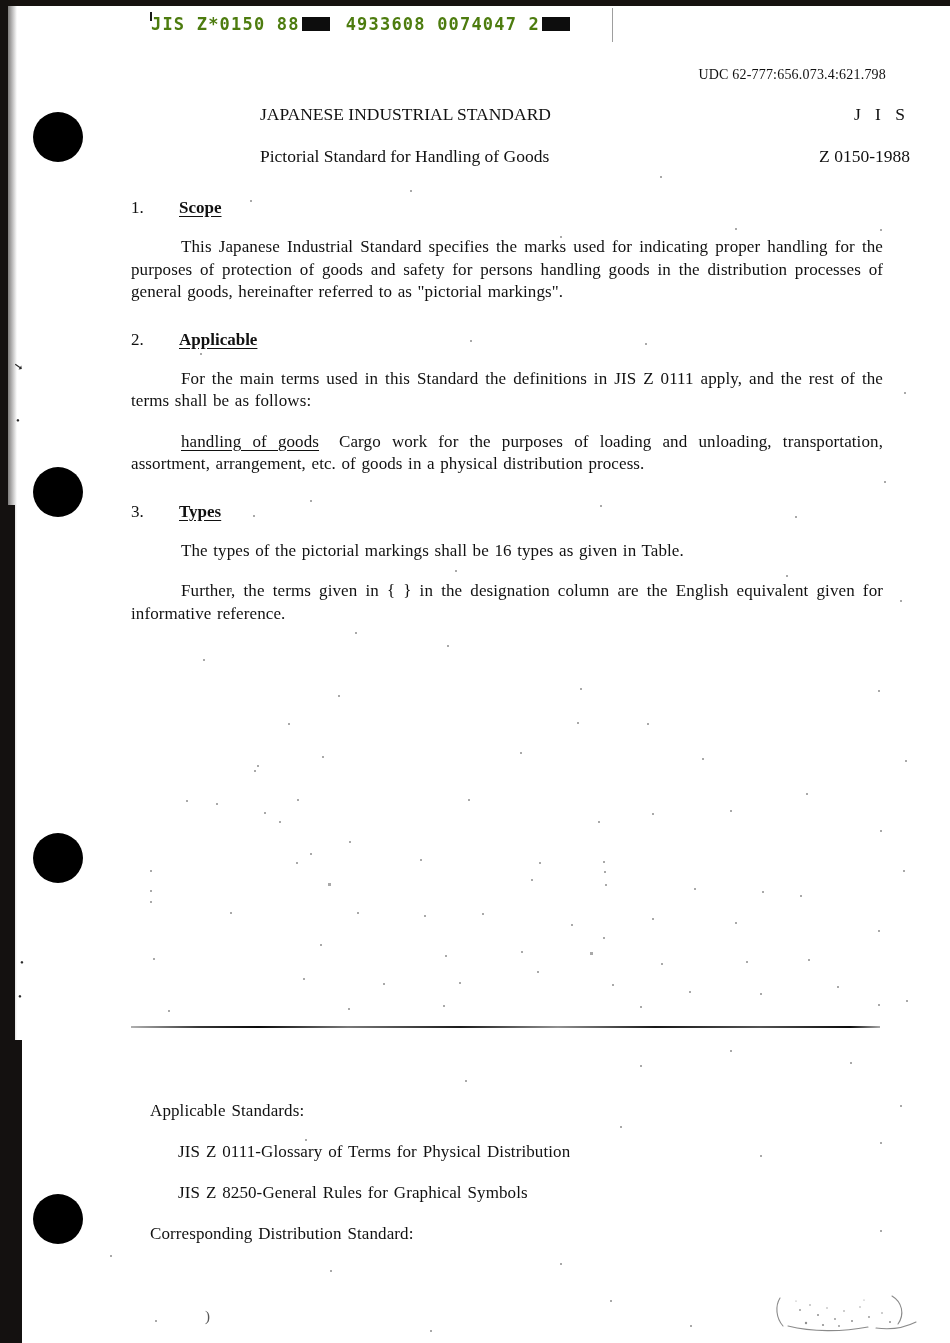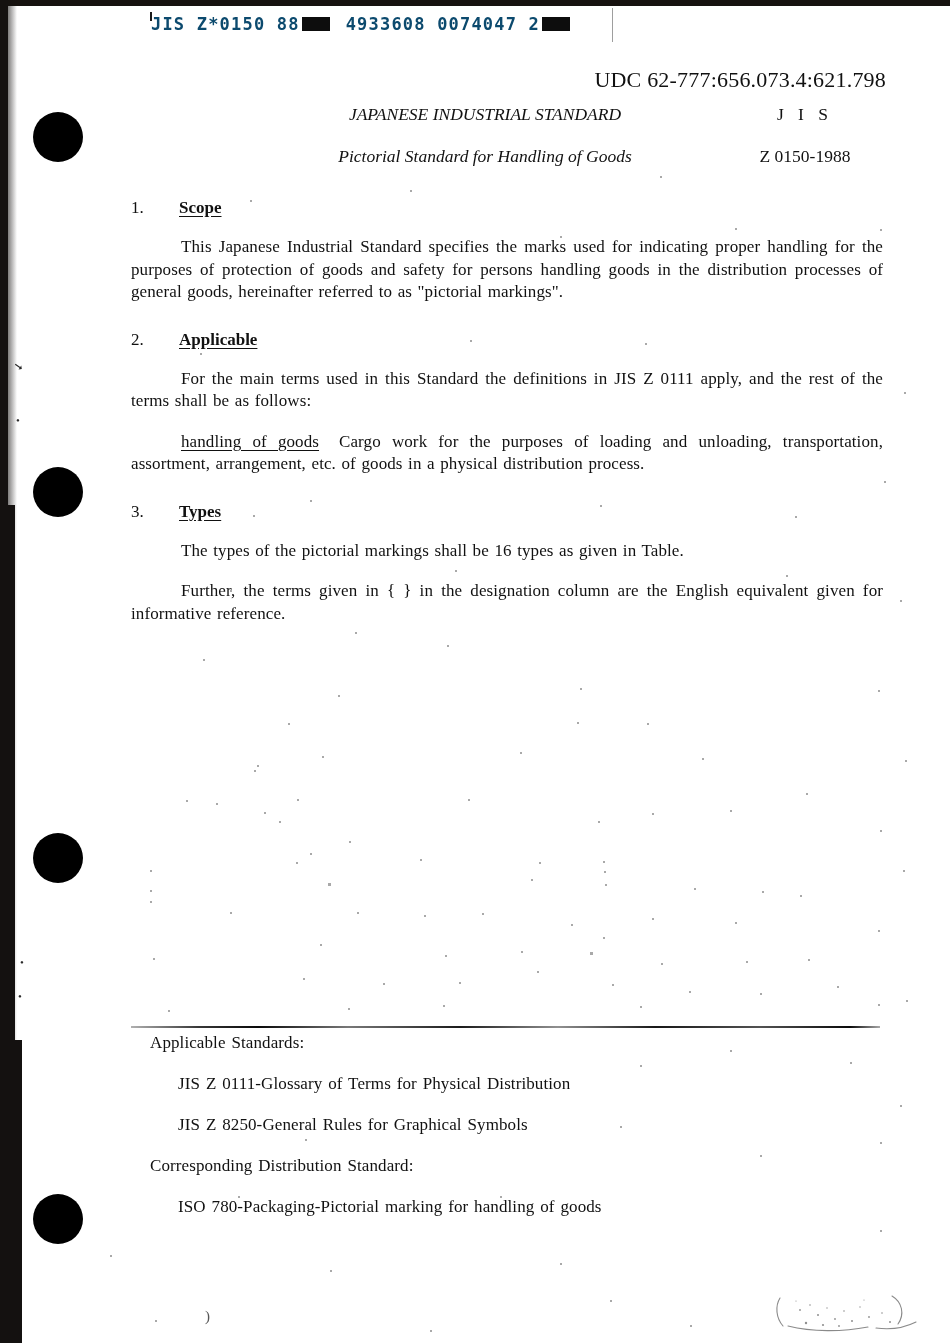--- a/index.html
+++ b/index.html
@@ -62,21 +62,21 @@
   
   .ocr-line {
     position: absolute;
     left: 151px;
     top: 14px;
     font-family: "DejaVu Sans Mono", "Liberation Mono", monospace;
     font-size: 17px;
     font-weight: 700;
     letter-spacing: 1.2px;
     white-space: pre;
-    color: #0c4a6e;
+    color: #4d7c0f;
   }
   .ocr-tick {
     position: absolute;
     left: 150px; top: 12px;
     width: 2px; height: 9px;
     background: #1a1a1a;
   }
   .ocr-vrule {
     position: absolute;
     left: 612px; top: 8px;
@@ -91,41 +91,40 @@
     vertical-align: -1px;
     margin: 0 2px;
   }
 
   
   .udc {
     position: absolute;
     left: 0; top: 67px;
     width: 886px;
     text-align: right;
-    font-size: 22px;
+    font-size: 14px;
     letter-spacing: 0.2px;
   }
   .hdr-row {
     position: absolute;
     left: 0;
     width: 950px;
     font-size: 17.5px;
   }
   .hdr-center {
     position: absolute;
     left: 260px;
     width: 450px;
-    text-align: center;
-    font-style: italic;
+    text-align: left;
   }
   .hdr-right {
     position: absolute;
     left: 700px;
     width: 210px;
-    text-align: center;
+    text-align: right;
   }
   .jis-spaced { letter-spacing: 5px; }
 
   
   .body-wrap {
     position: absolute;
     left: 131px;
     top: 198px;
     width: 752px;
   }
@@ -175,21 +174,21 @@
       rgba(15,15,15,0.95) 44%,
       rgba(35,35,35,0.5) 57%,
       rgba(12,12,12,0.95) 70%,
       rgba(25,25,25,0.75) 84%,
       rgba(10,10,10,1) 96%,
       rgba(40,40,40,0.4) 100%);
   }
   .footer {
     position: absolute;
     left: 150px;
-    top: 1033px;
+    top: 1101px;
     width: 740px;
     font-size: 17px;
   }
   .foot-line {
     margin-bottom: 21px;
     letter-spacing: 0.1px;
     word-spacing: 1.5px;
   }
   .foot-line.ind { padding-left: 28px; }
 
@@ -275,21 +274,20 @@
     <p class="para">Further, the terms given in {  } in the designation column are the English equivalent given for informative reference.</p>
   </div>
 
   <div class="footrule"></div>
 
   <div class="footer">
     <div class="foot-line">Applicable Standards:</div>
     <div class="foot-line ind">JIS Z 0111-Glossary of Terms for Physical Distribution</div>
     <div class="foot-line ind">JIS Z 8250-General Rules for Graphical Symbols</div>
     <div class="foot-line">Corresponding Distribution Standard:</div>
-    <div class="foot-line ind">ISO 780-Packaging-Pictorial marking for handling of goods</div>
   </div>
 
   <div class="tick" style="left:14px; top:360px; transform:rotate(35deg);">➞</div>
   <div class="tick" style="left:16px; top:414px;">•</div>
   <div class="tick" style="left:20px; top:956px;">•</div>
   <div class="tick" style="left:18px; top:990px;">•</div>
   <div class="tick" style="left:205px; top:1308px; font-size:15px; color:#555;">)</div>
 
   <svg class="smudge" viewBox="0 0 160 46">
     <g fill="none" stroke="#2b2b2b" stroke-width="1.1" stroke-linecap="round">

